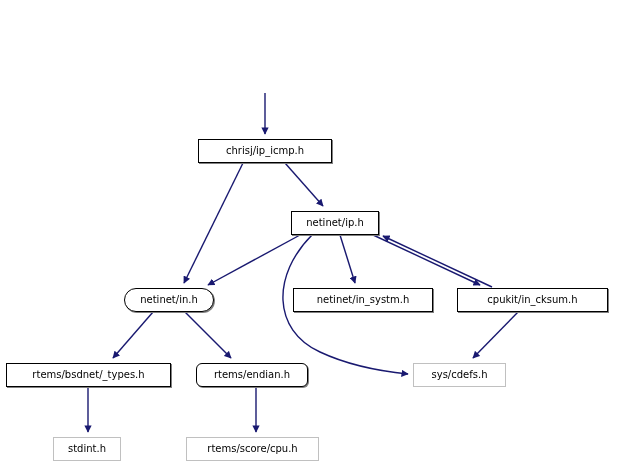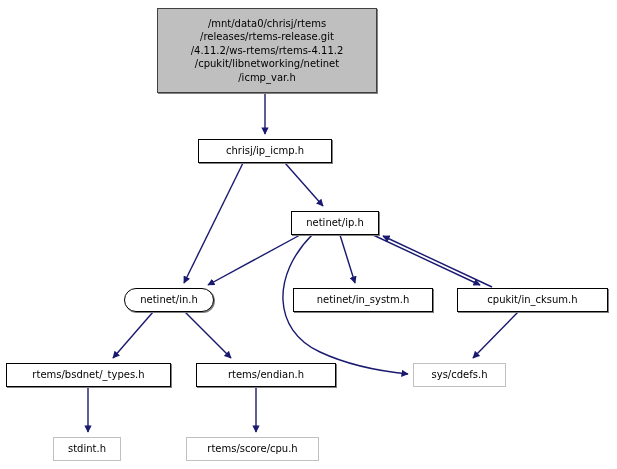--- a/index.html
+++ b/index.html
@@ -90,39 +90,34 @@
       <path d="M 185,312 L 231,358"></path>
 
       <path d="M 518,312 L 473,358"></path>
 
       <path d="M 88,387 L 88,432"></path>
 
       <path d="M 256,387 L 256,432"></path>
     </g>
   </svg>
 
-  <div class="node root" style="left:157px; top:8px; width:220px; height:85px;">/mnt/data0/chrisj/rtems
-/releases/rtems-release.git
-/4.11.2/ws-rtems/rtems-4.11.2
-/cpukit/libnetworking/netinet
-/icmp_var.h</div>
 
   <div class="node shadow" style="left:198px; top:139px; width:134px; height:24px;">chrisj/ip_icmp.h</div>
 
   <div class="node shadow" style="left:291px; top:211px; width:88px; height:24px;">netinet/ip.h</div>
 
   <div class="node shadow" style="left:124px; top:288px; width:90px; height:24px;border-radius:12px;">netinet/in.h</div>
 
   <div class="node shadow" style="left:293px; top:288px; width:140px; height:24px;">netinet/in_systm.h</div>
 
   <div class="node shadow" style="left:457px; top:288px; width:151px; height:24px;">cpukit/in_cksum.h</div>
 
   <div class="node shadow" style="left:6px; top:363px; width:165px; height:24px;">rtems/bsdnet/_types.h</div>
 
-  <div class="node shadow" style="left:196px; top:363px; width:140px; height:24px;">rtems/endian.h</div>
+  <div class="node shadow" style="left:196px; top:363px; width:112px; height:24px;border-radius:6px;">rtems/endian.h</div>
 
   <div class="node dim" style="left:413px; top:363px; width:93px; height:24px;">sys/cdefs.h</div>
 
   <div class="node dim" style="left:53px; top:437px; width:68px; height:24px;">stdint.h</div>
 
   <div class="node dim" style="left:186px; top:437px; width:133px; height:24px;">rtems/score/cpu.h</div>
 
 </div>
 
 </body></html>

